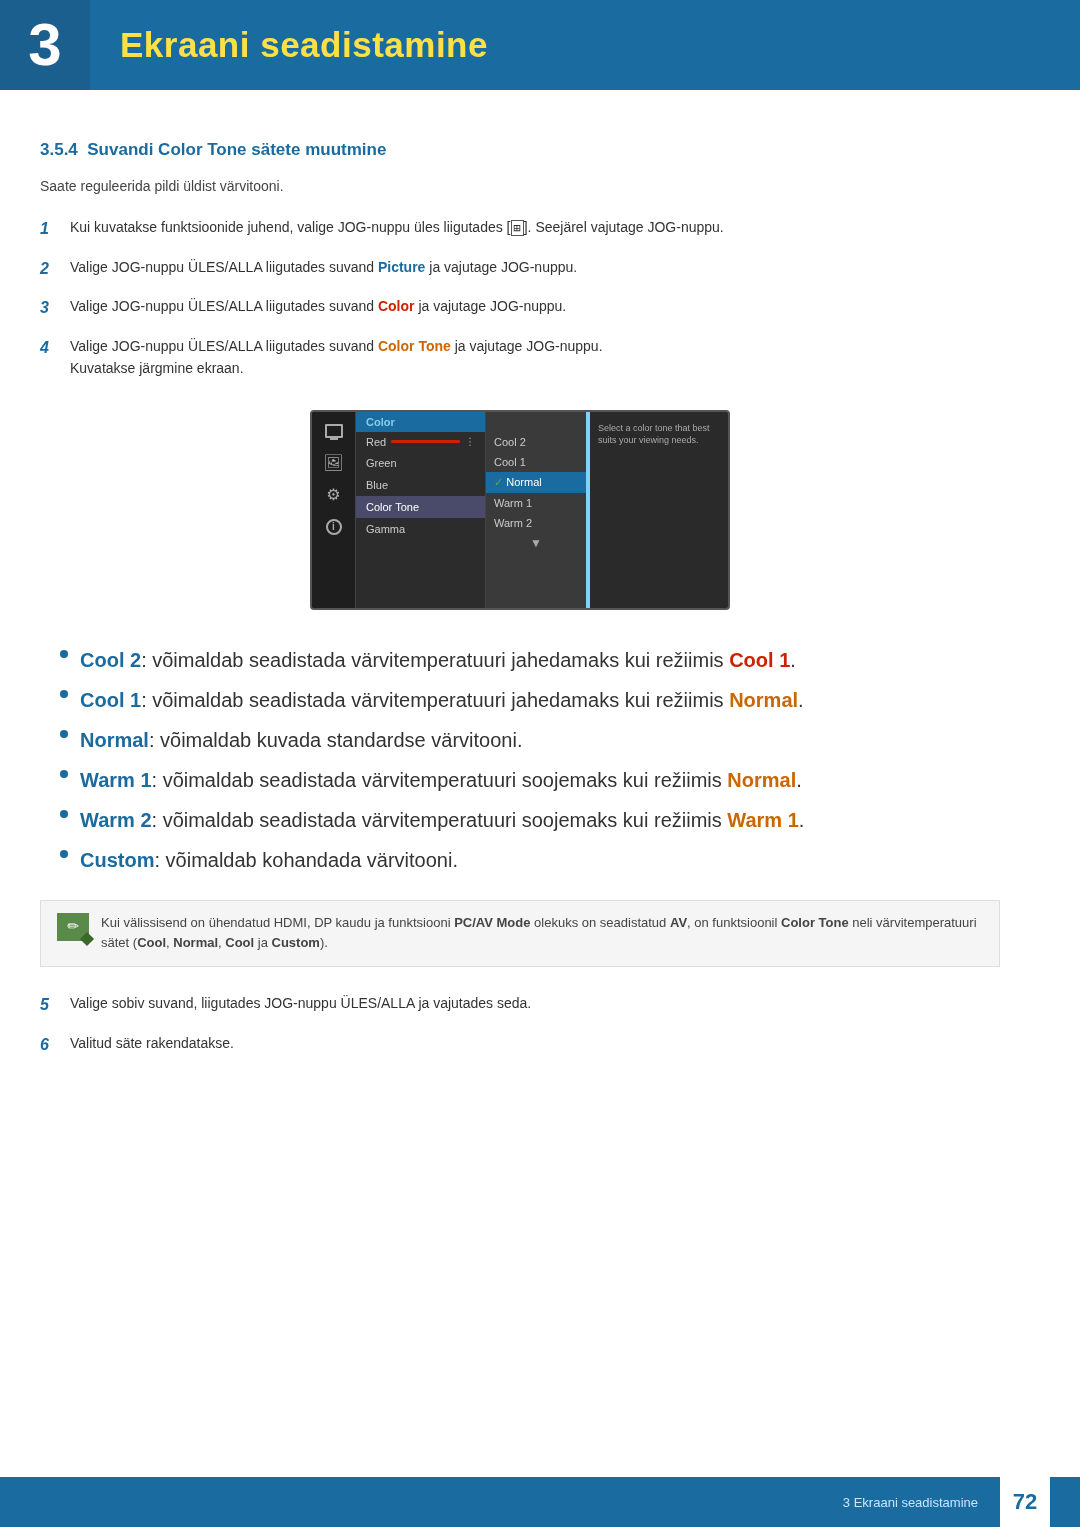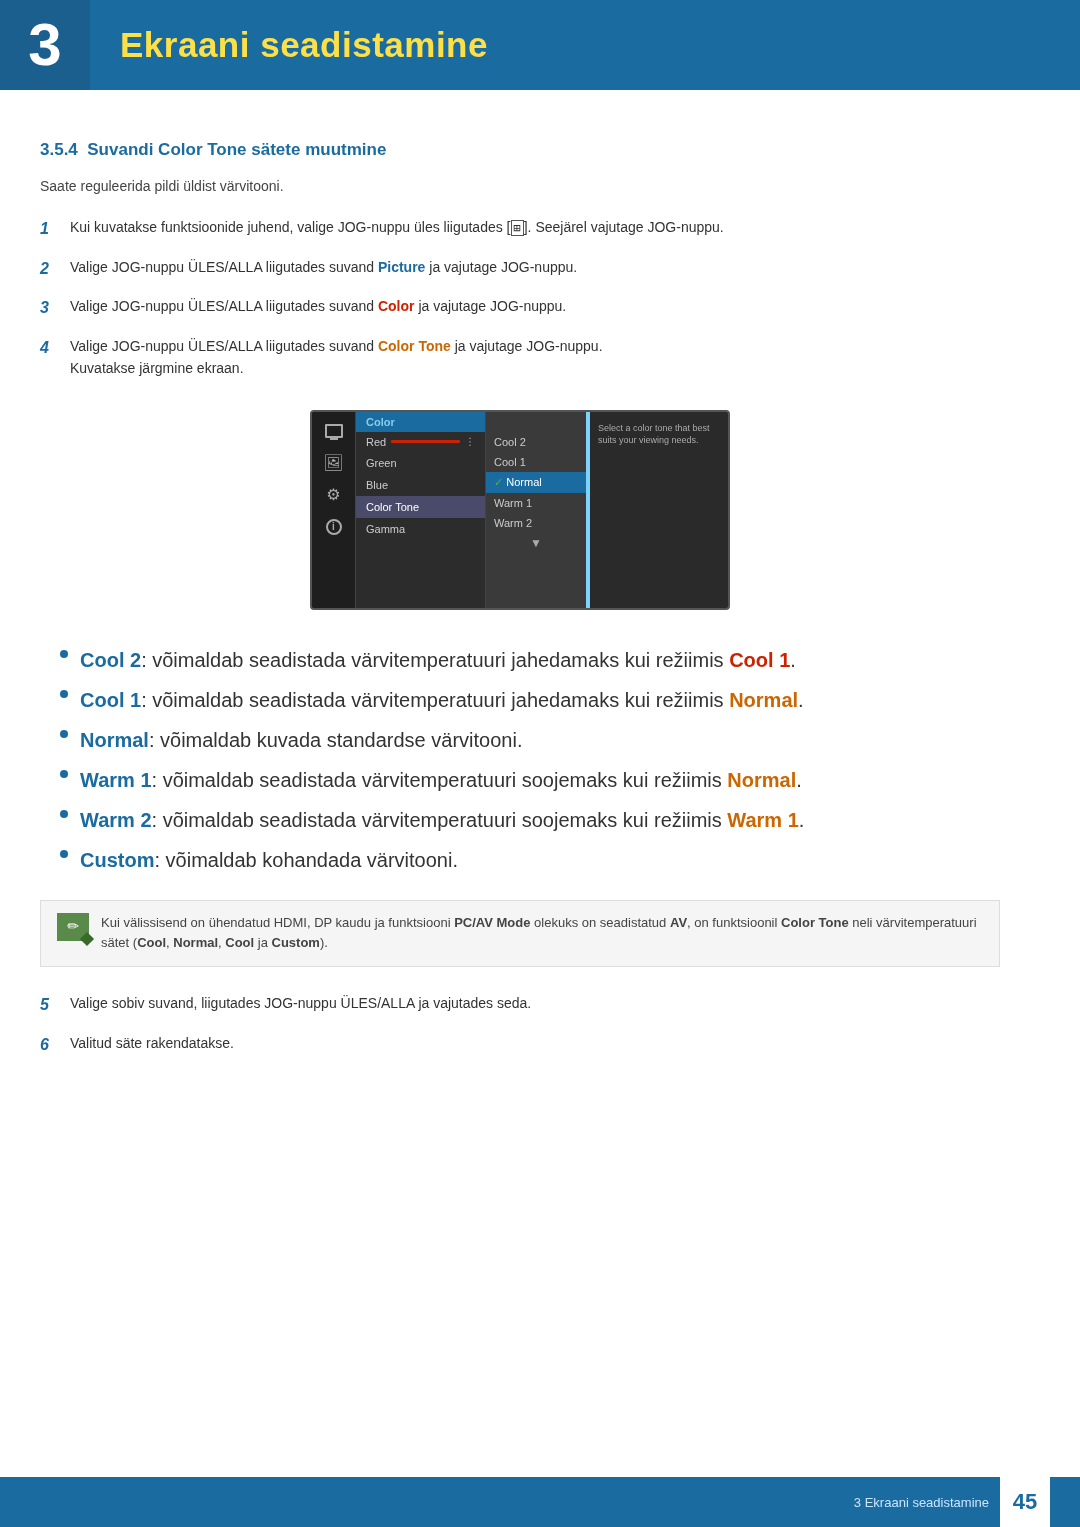--- a/index.html
+++ b/index.html
@@ -328,21 +328,21 @@
       height: 50px;
       background: #1a6ba0;
       display: flex;
       align-items: center;
       justify-content: flex-end;
       padding-right: 30px;
     }
     .footer-text {
       color: #cce4ff;
       font-size: 13px;
-      margin-right: 11px;
+      margin-right: 22px;
     }
     .footer-number {
       background: #ffffff;
       color: #1a6ba0;
       font-size: 22px;
       font-weight: bold;
       width: 50px;
       height: 50px;
       display: flex;
       align-items: center;
@@ -481,14 +481,14 @@
     <li>
       <span class="step-num">6</span>
       <span class="step-text">Valitud säte rakendatakse.</span>
     </li>
   </ul>
 
 </div>
 
 <div class="footer">
   <span class="footer-text">3 Ekraani seadistamine</span>
-  <div class="footer-number">45</div>
+  <div class="footer-number">72</div>
 </div>
 
 </body></html>

